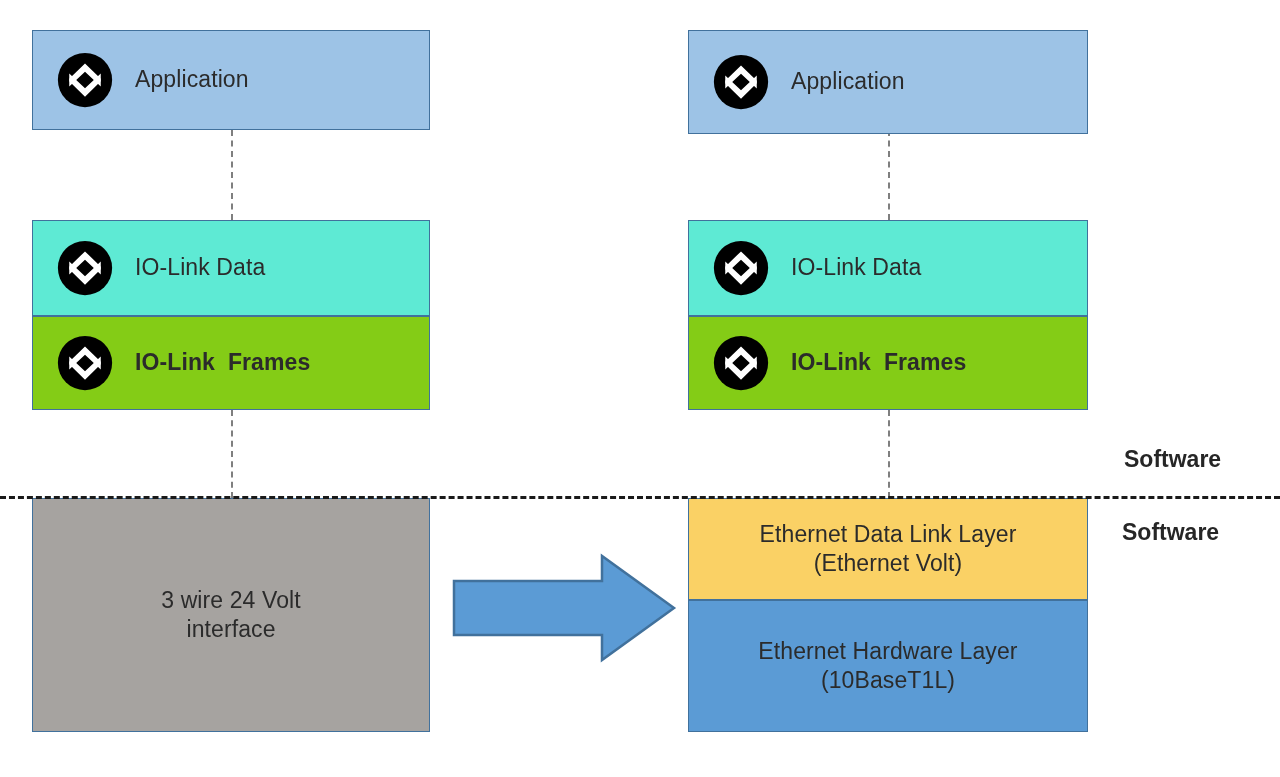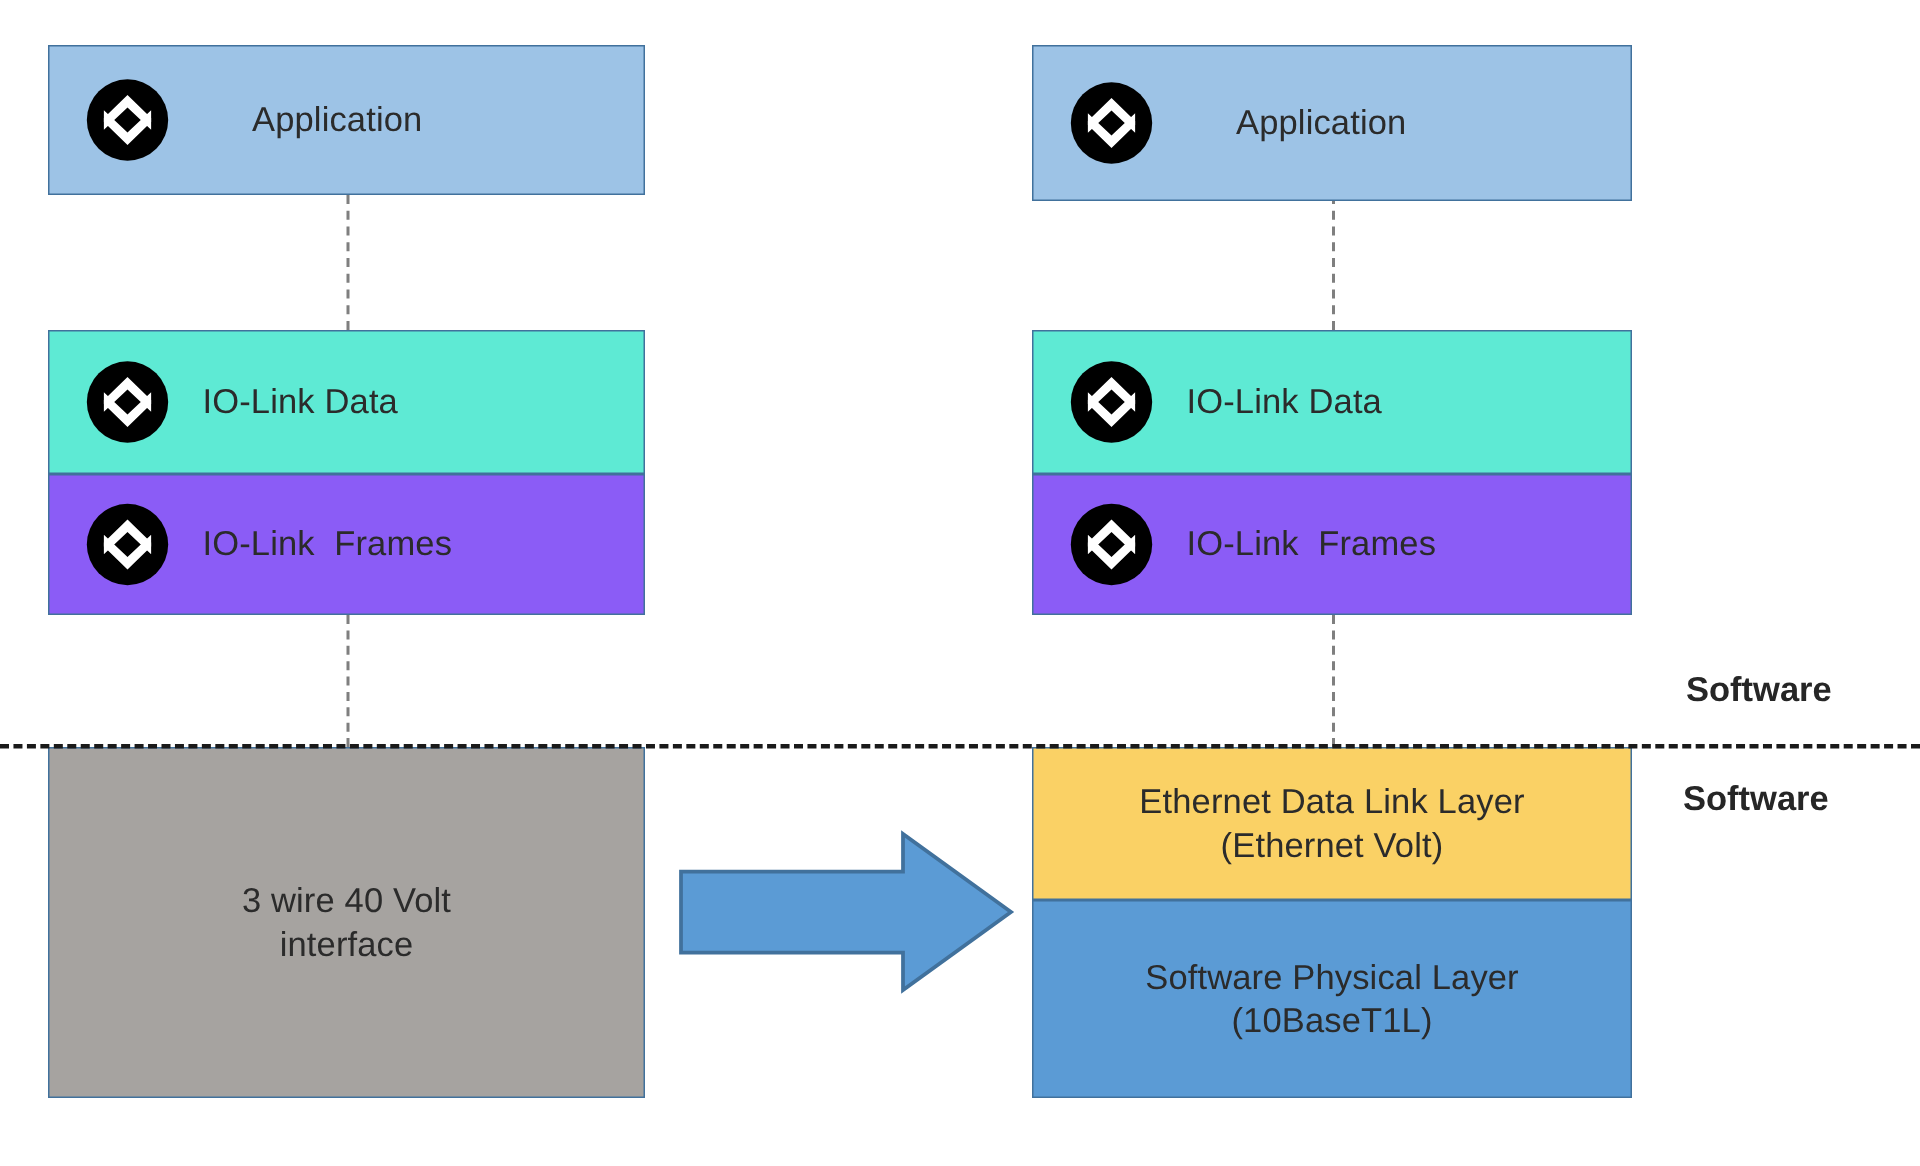--- a/index.html
+++ b/index.html
@@ -39,23 +39,23 @@
 
   .box-label {
     font-size: 23px;
     line-height: 1.28;
     color: #2b2b2b;
     white-space: pre;
     letter-spacing: .1px;
   }
 
   
-  .c-blue    { background: #9DC3E6; gap: 33px; }
+  .c-blue    { background: #9DC3E6; }
   .c-yellow  { background: #5eead4; }
-  .c-green   { background: #8b5cf6; }
+  .c-green   { background: #84cc16; font-weight: bold; }
   .c-gray    { background: #A6A3A0; }
   .c-amber   { background: #FAD165; }
   .c-midblue { background: #5B9BD5; }
 
   
   .iolink-icon {
     flex: 0 0 auto;
     width: 56px;
     height: 56px;
     margin-left: 24px;
@@ -127,21 +127,21 @@
   </div>
 
   <div class="box row c-green" style="left:32px; top:316px; width:398px; height:94px;">
     <svg class="iolink-icon" viewBox="0 0 64 64">
       <use href="#io-link-symbol"></use>
     </svg>
     <span class="box-label">IO-Link  Frames</span>
   </div>
 
   <div class="box centered c-gray" style="left:32px; top:498px; width:398px; height:234px;">
-    <span class="box-label">3 wire 40 Volt</span>
+    <span class="box-label">3 wire 24 Volt</span>
     <span class="box-label">interface</span>
   </div>
 
   <svg class="big-arrow" style="left:452px; top:553px;" width="225" height="110" viewBox="0 0 225 110">
     <polygon points="2,28 150,28 150,3 222,55 150,107 150,82 2,82" fill="#5B9BD5" stroke="#41719C" stroke-width="2.5" stroke-linejoin="miter"></polygon>
   </svg>
 
   <div class="connector" style="left:888px; top:130px; height:90px;"></div>
 
   <div class="connector" style="left:888px; top:410px; height:88px;"></div>
@@ -166,21 +166,21 @@
     </svg>
     <span class="box-label">IO-Link  Frames</span>
   </div>
 
   <div class="box centered c-amber" style="left:688px; top:498px; width:400px; height:102px;text-align:center;">
     <span class="box-label">Ethernet Data Link Layer</span>
     <span class="box-label">(Ethernet Volt)</span>
   </div>
 
   <div class="box centered c-midblue" style="left:688px; top:600px; width:400px; height:132px;">
-    <span class="box-label">Software Physical Layer</span>
+    <span class="box-label">Ethernet Hardware Layer</span>
     <span class="box-label">(10BaseT1L)</span>
   </div>
 
   <div class="divider" style="top:496px;"></div>
 
   <span class="side-label" style="left:1124px; top:446px;">Software</span>
 
   <span class="side-label" style="left:1122px; top:519px;">Software</span>
 
 </div>

